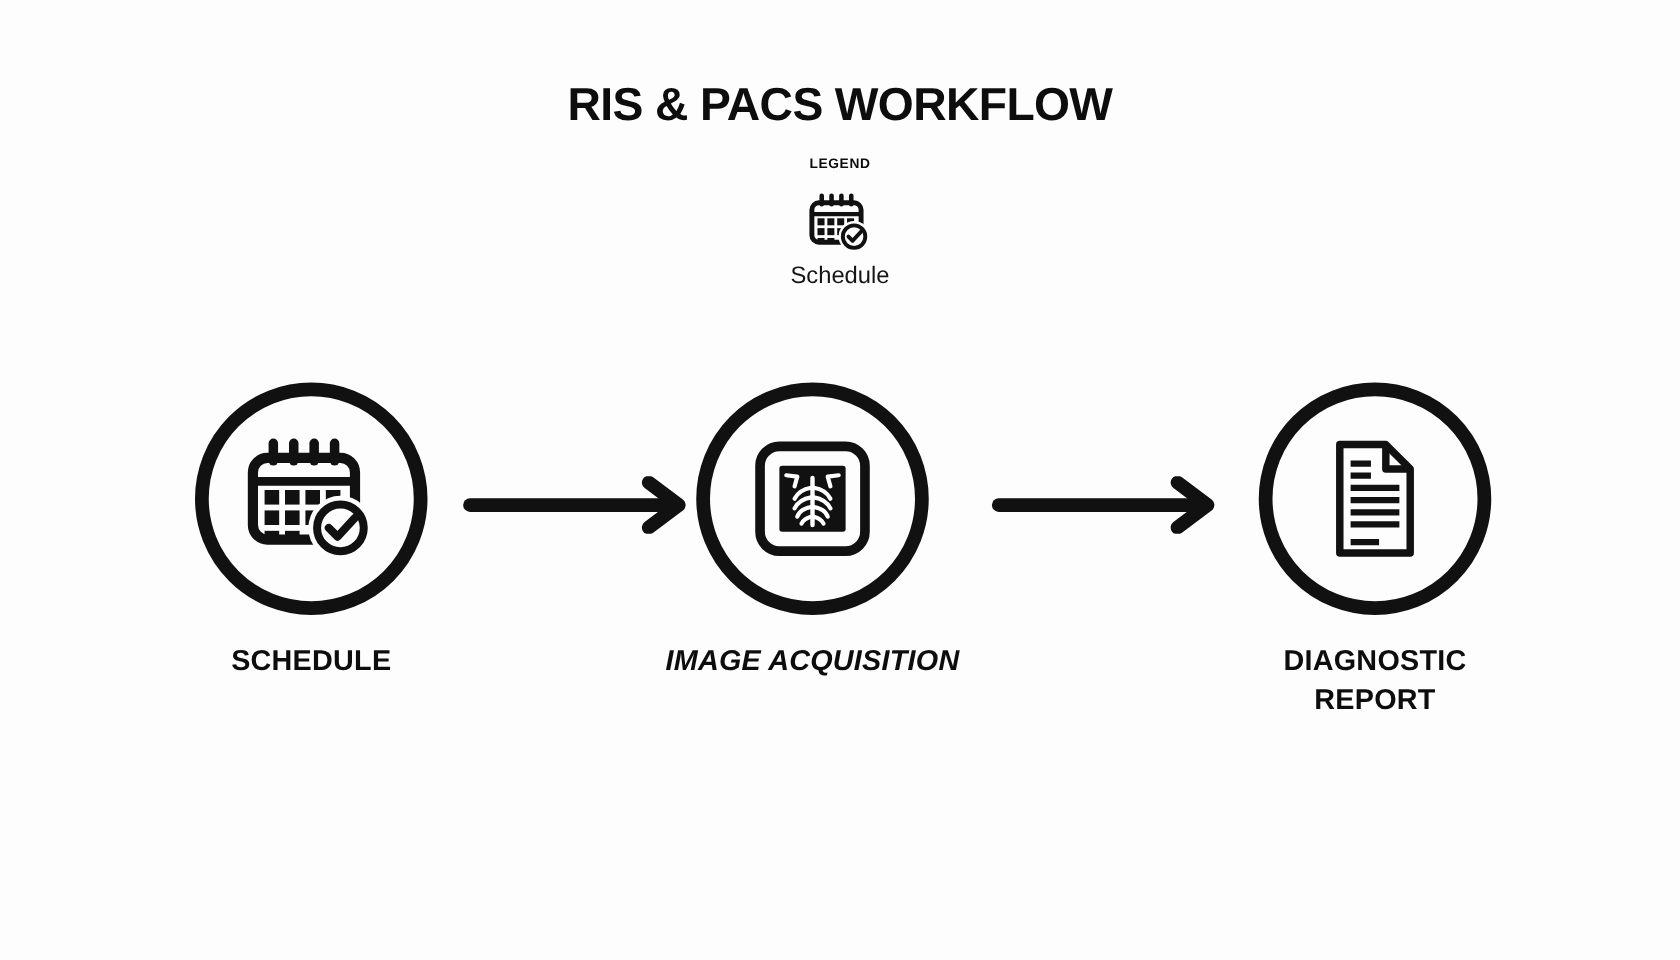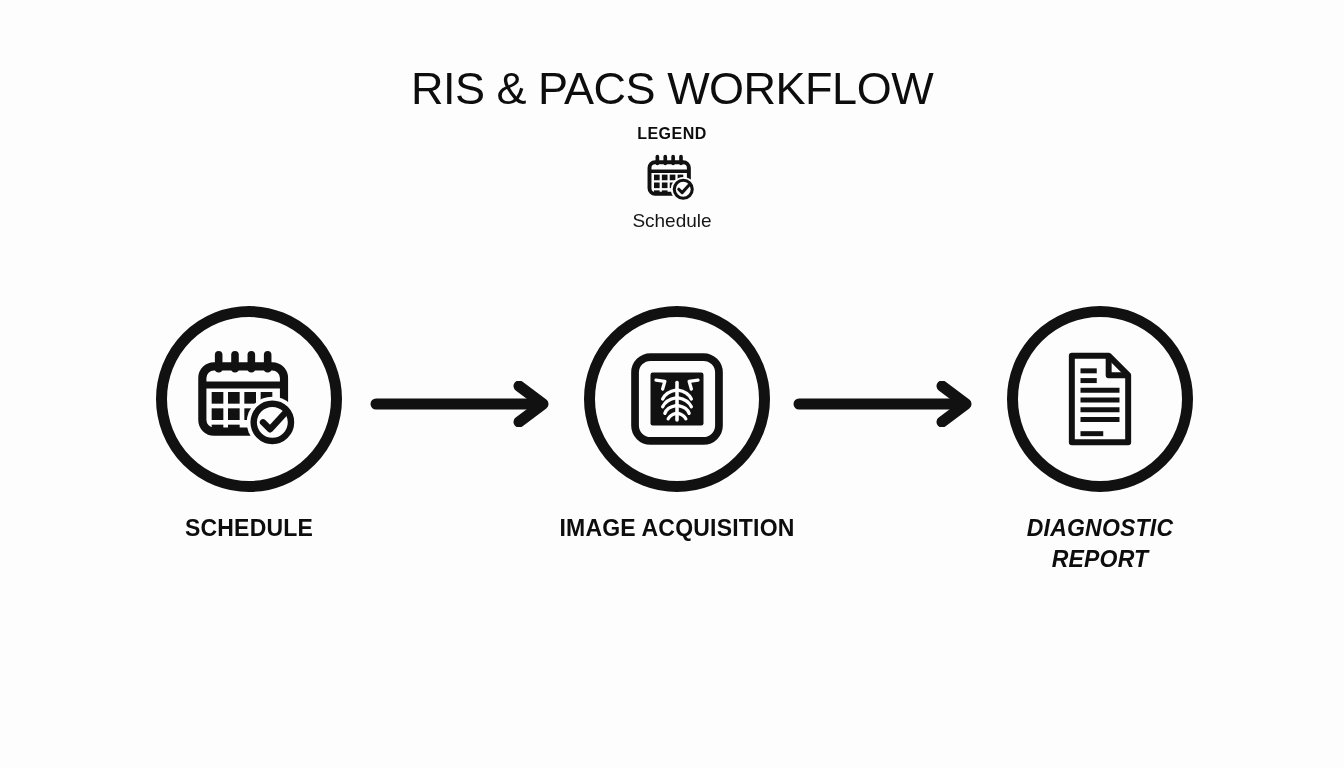--- a/index.html
+++ b/index.html
@@ -10,30 +10,30 @@
     color: #111111;
     position: relative;
   }
   .stage { position: absolute; inset: 0; }
 
   
   .title {
     position: absolute;
     top: 63px; left: 0; width: 100%;
     text-align: center;
-    font-size: 45px;
-    font-weight: 400;
+    font-size: 37px;
+    font-weight: 700;
     letter-spacing: -0.5px;
     color: #0d0d0d;
   }
   .legend-title {
     position: absolute;
     top: 125px; left: 0; width: 100%;
     text-align: center;
-    font-size: 16px;
+    font-size: 11px;
     font-weight: 700;
     letter-spacing: 0.5px;
     color: #0d0d0d;
   }
   .legend-row {
     position: absolute;
     top: 150px; left: 0; width: 100%;
     display: flex;
     justify-content: center;
     align-items: flex-start;
@@ -61,41 +61,41 @@
   
   .node {
     position: absolute;
     top: 306px;
     width: 260px;
     display: flex;
     flex-direction: column;
     align-items: center;
   }
   .node-1 { left: 119px; }
-  .node-2 { left: 547px; }
+  .node-2 { left: 520px; font-style: italic; }
   .node-3 { left: 970px; }
   .node-circle {
     width: 186px; height: 186px;
     border: 11px solid #111111;
     border-radius: 50%;
     background: #fdfdfd;
     display: flex;
     align-items: center;
     justify-content: center;
   }
   .node-label {
     margin-top: 21px;
     text-align: center;
     font-size: 23px;
     font-weight: 700;
     letter-spacing: 0.2px;
     line-height: 31px;
     color: #0d0d0d;
   }
-  .node-3 .node-label { max-width: 175px; font-style: italic; }
+  .node-3 .node-label { max-width: 175px; }
 
   
   .arrow {
     position: absolute;
     top: 381px;
     width: 198px; height: 46px;
   }
   .arrow-1 { left: 368px; }
   .arrow-2 { left: 791px; }
 

